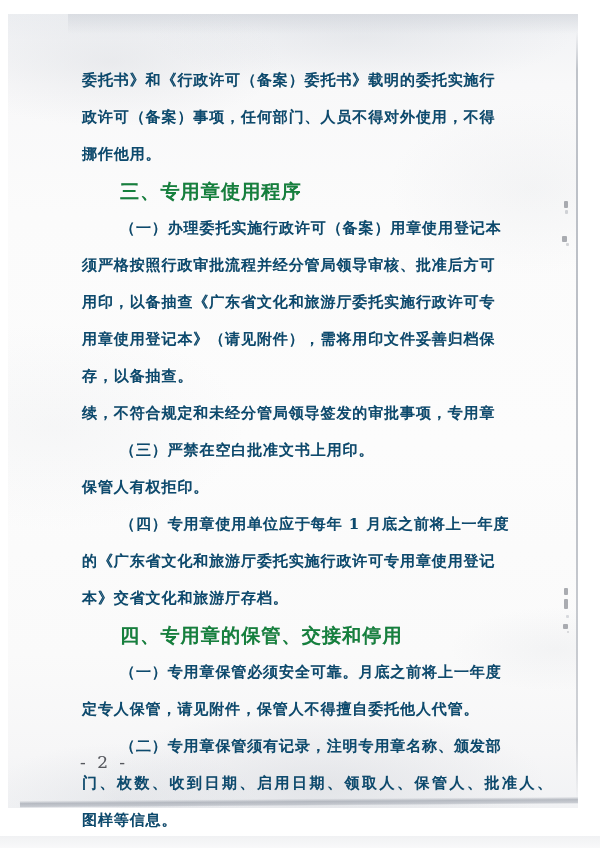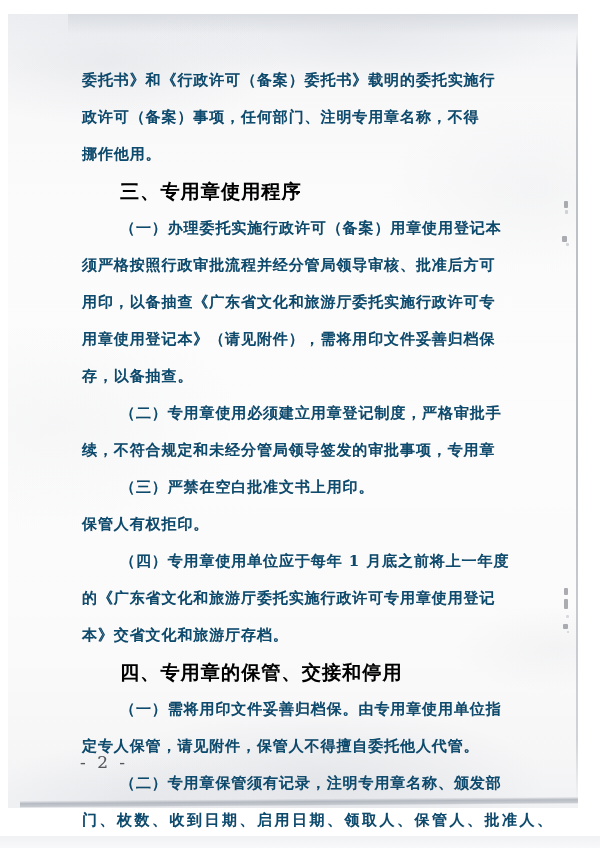--- a/index.html
+++ b/index.html
@@ -122,21 +122,21 @@
 
   .line.indent  { padding-left: 38px; }
   .line.justify2{ letter-spacing: 2.5px; }
 
   .heading {
     height: 37px;
     line-height: 37px;
     padding-left: 38px;
     font-size: 19.2px;
     letter-spacing: 1.0px;
-    color: #000000;
+    color: #15803d;
     font-family: "DejaVu Sans", "Liberation Sans", sans-serif;
     font-weight: bold;
     white-space: nowrap;
   }
 
   
   .line, .heading {
     text-shadow: 0 0 0.6px rgba(80,82,88,0.34);
   }
 
@@ -183,37 +183,36 @@
         <div class="smudge faint" style="left: 558px; top: 601px; width: 3px; height: 3px;"></div>
         <div class="smudge" style="left: 555px; top: 610px; width: 5px; height: 5px;"></div>
         <div class="smudge soft" style="left: 559px; top: 617px; width: 2px; height: 2px;"></div>
       </div>
   </div>
 
   <div class="edge-bottom-soft"></div>
 
   <div class="textblock">
       <div class="line">委托书》和《行政许可（备案）委托书》载明的委托实施行</div>
-      <div class="line">政许可（备案）事项，任何部门、注明专用章名称，不得</div>
+      <div class="line">政许可（备案）事项，任何部门、人员不得对外使用，不得</div>
       <div class="line">挪作他用。</div>
       <div class="heading">三、专用章使用程序</div>
       <div class="line indent">（一）办理委托实施行政许可（备案）用章使用登记本</div>
       <div class="line">须严格按照行政审批流程并经分管局领导审核、批准后方可</div>
       <div class="line">用印，以备抽查《广东省文化和旅游厅委托实施行政许可专</div>
       <div class="line">用章使用登记本》（请见附件），需将用印文件妥善归档保</div>
       <div class="line">存，以备抽查。</div>
-      <div class="line indent">（二）专用章使用必须建立用章登记制度，严格审批手</div>
       <div class="line">续，不符合规定和未经分管局领导签发的审批事项，专用章</div>
       <div class="line indent">（三）严禁在空白批准文书上用印。</div>
       <div class="line">保管人有权拒印。</div>
       <div class="line indent">（四）专用章使用单位应于每年 1 月底之前将上一年度</div>
       <div class="line">的《广东省文化和旅游厅委托实施行政许可专用章使用登记</div>
       <div class="line">本》交省文化和旅游厅存档。</div>
       <div class="heading">四、专用章的保管、交接和停用</div>
-      <div class="line indent">（一）需将用印文件妥善归档保。由专用章使用单位指</div>
+      <div class="line indent">（一）专用章保管必须安全可靠。月底之前将上一年度</div>
       <div class="line">定专人保管，请见附件，保管人不得擅自委托他人代管。</div>
       <div class="line indent">（二）专用章保管须有记录，注明专用章名称、颁发部</div>
       <div class="line justify2">门、枚数、收到日期、启用日期、领取人、保管人、批准人、</div>
       <div class="line">图样等信息。</div>
     </div>
 
   <div class="pagenum">- 2 -</div>
 
 </div>
 

